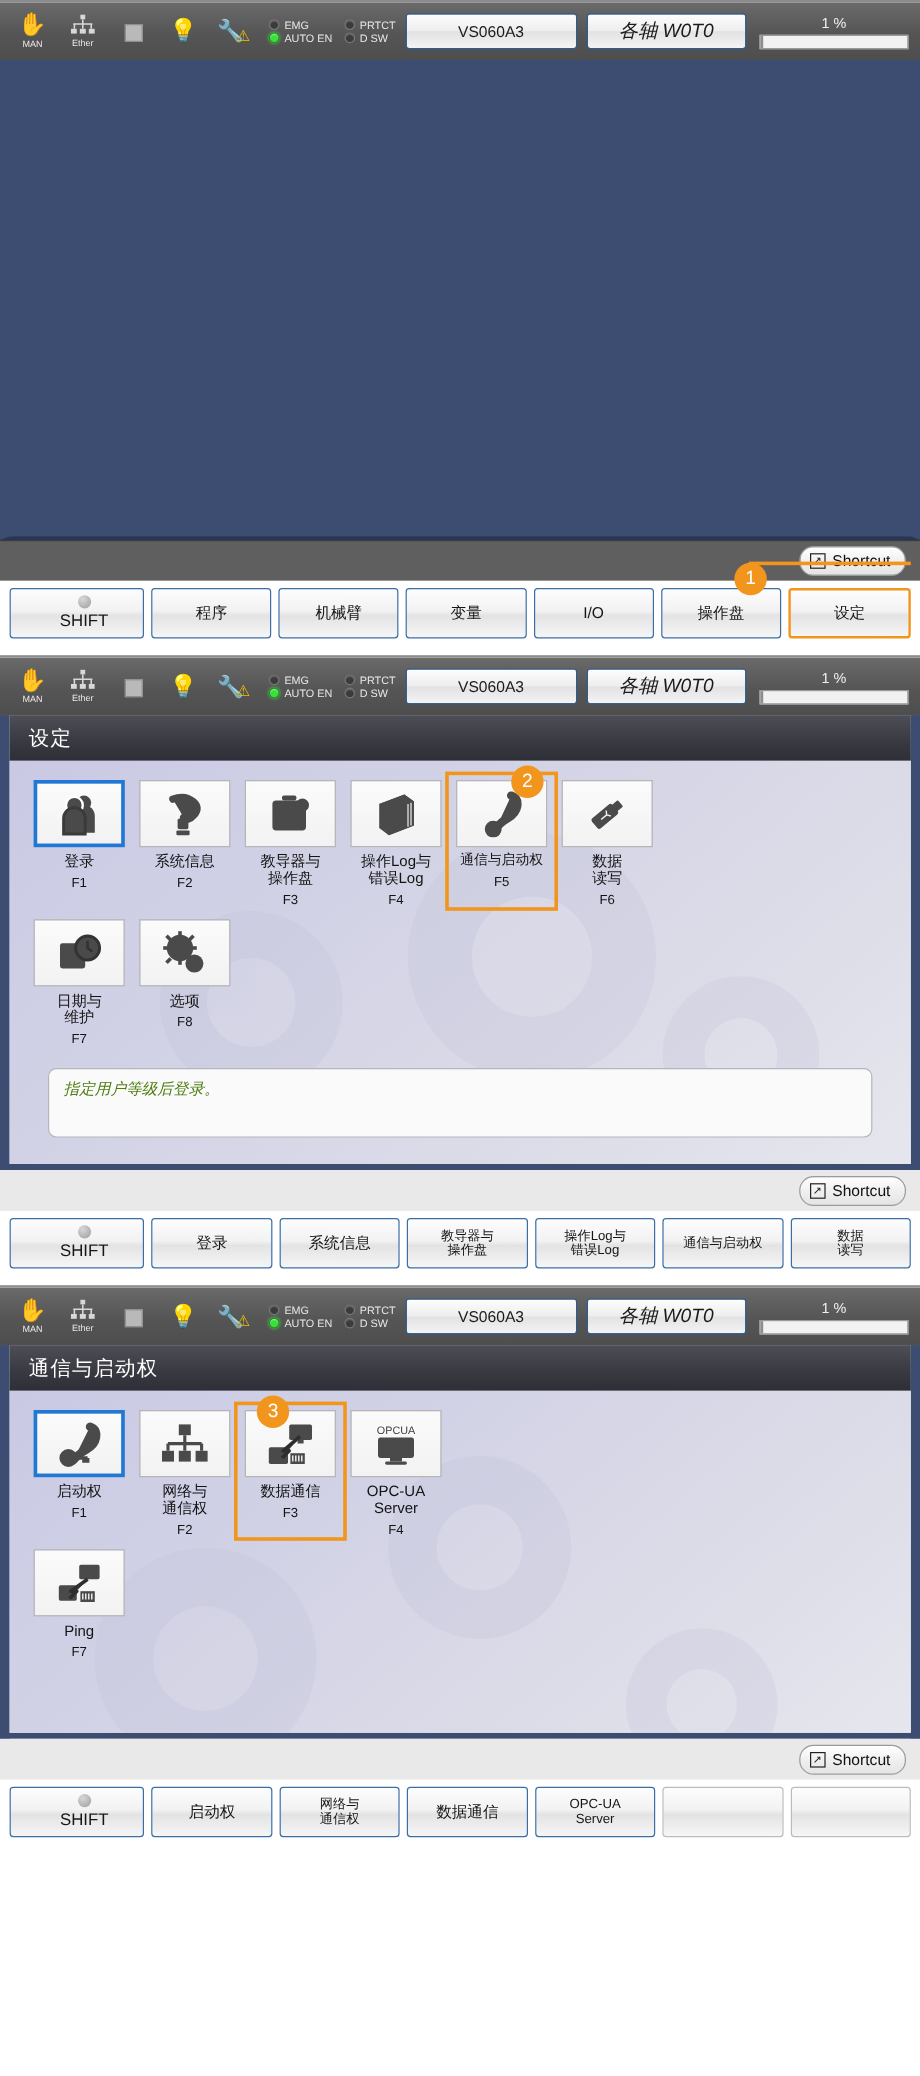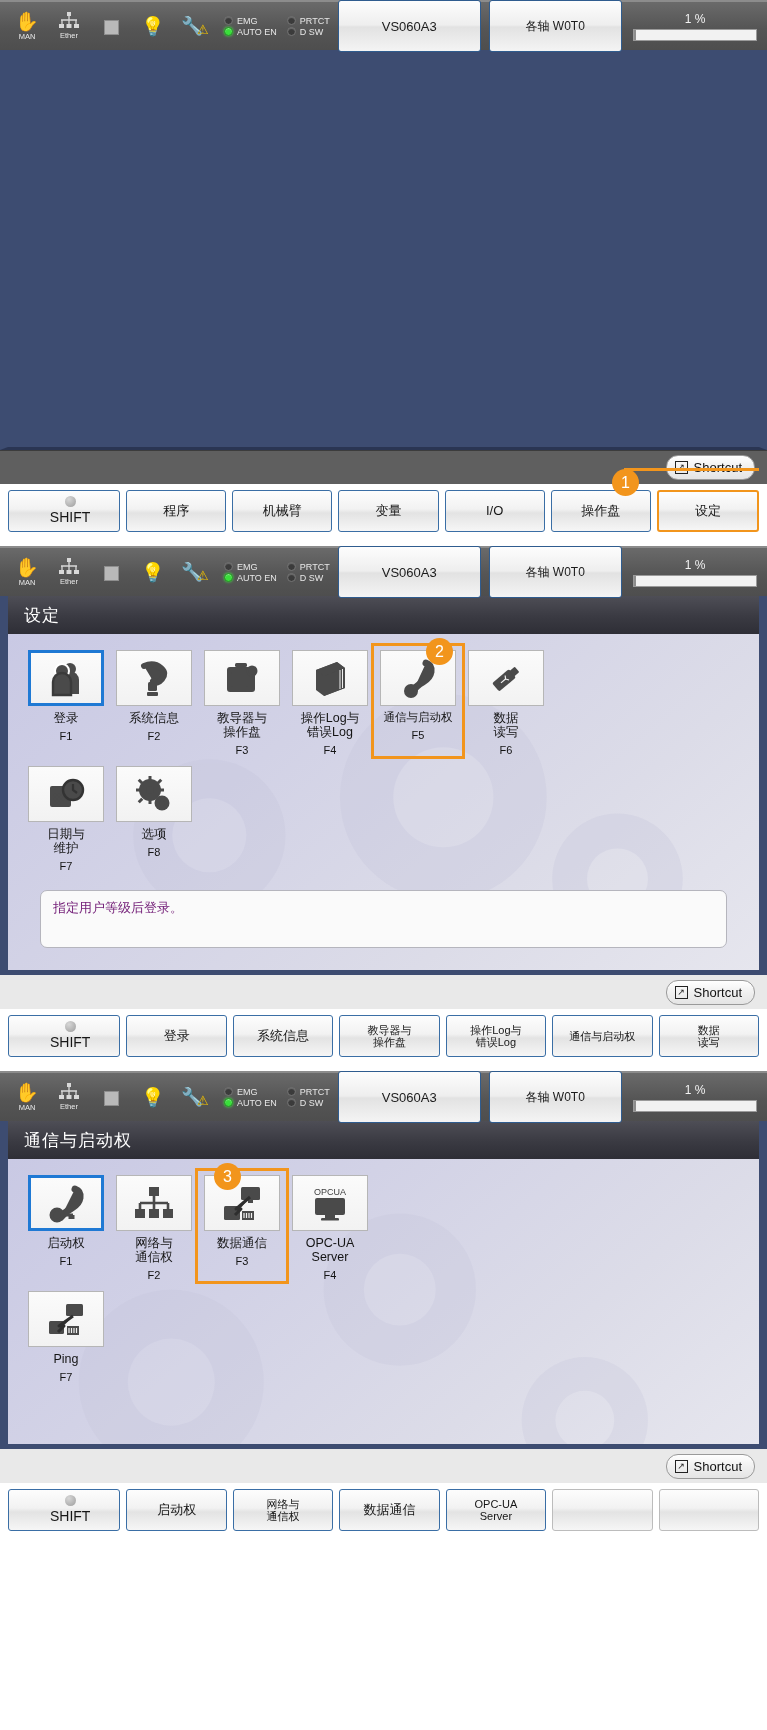--- a/index.html
+++ b/index.html
@@ -33,28 +33,28 @@
   .wrench { color:#d9d9d9; font-size:18px; }
   .warn { color:#f0c000; font-size:13px; margin-left:-7px; margin-top:5px;}
 
   .lamp-grid { display:grid; grid-template-columns:auto auto; gap:1px 10px; margin-left:4px; }
   .lamp { display:flex; align-items:center; gap:4px; font-size:9px; color:#e8e8e8; white-space:nowrap; }
   .dot { width:9px; height:9px; border-radius:50%; background:#3b3b3b; border:1px solid #767676;
          box-shadow: inset 0 1px 1px rgba(255,255,255,.25);}
   .dot.on { background:#39e03a; border-color:#2a8a2a; box-shadow: 0 0 3px #49e049, inset 0 1px 1px rgba(255,255,255,.4); }
 
   .sb-btn {
-    height:52px; min-width:130px; padding:4px 16px;
+    height:30px; min-width:130px; padding:4px 16px;
     background: linear-gradient(#fdfdfd,#eeeeee 48%,#e2e2e2 52%,#f4f4f4);
     border:1px solid #2f5c8f; border-radius:3px;
     display:flex; align-items:center; justify-content:center;
     font-size:13px; color:#1b1b1b; white-space:nowrap;
   }
   .sb-btn.model { min-width:143px; }
-  .sb-btn.axis { min-width:133px; font-size:12px; }
+  .sb-btn.axis { min-width:133px; font-size:16px;font-style:italic; }
 
   .speed { margin-left:auto; width:124px; text-align:center; }
   .speed .val { color:#f2f2f2; font-size:12px; margin-bottom:3px; }
   .speed .bar { height:12px; background:#f2f2f2; border:1px solid #9a9a9a; position:relative; }
   .speed .bar i { position:absolute; left:0; top:0; bottom:0; width:2px; background:#8d8d8d; }
 
   
   .bluearea {
     height: 400px;
     background:#3d4c71;
@@ -138,21 +138,21 @@
   .ic-label {
     margin-top:5px; font-size:12.5px; color:#141414; text-align:center;
     line-height:1.12; white-space:pre-line;
   }
   .ic-fkey { margin-top:5px; font-size:11px; color:#141414; }
 
   .note-box {
     position:relative;
     margin:12px 18px 16px 18px; height:58px;
     background:#fafafa; border:1px solid #b5b5bd; border-radius:7px;
-    padding:8px 12px; font-size:13px; color:#701a75;
+    padding:8px 12px; font-size:13px; color:#4d7c0f;font-style:italic;
   }
 
   
   .badge {
     position:absolute; width:27px; height:27px; border-radius:50%;
     background:#f2951c; color:#fff; font-size:16px;
     display:flex; align-items:center; justify-content:center;
     font-family:"Liberation Sans", sans-serif; z-index:30;
   }
   .callout-line { position:absolute; background:#f2951c; z-index:25; }

